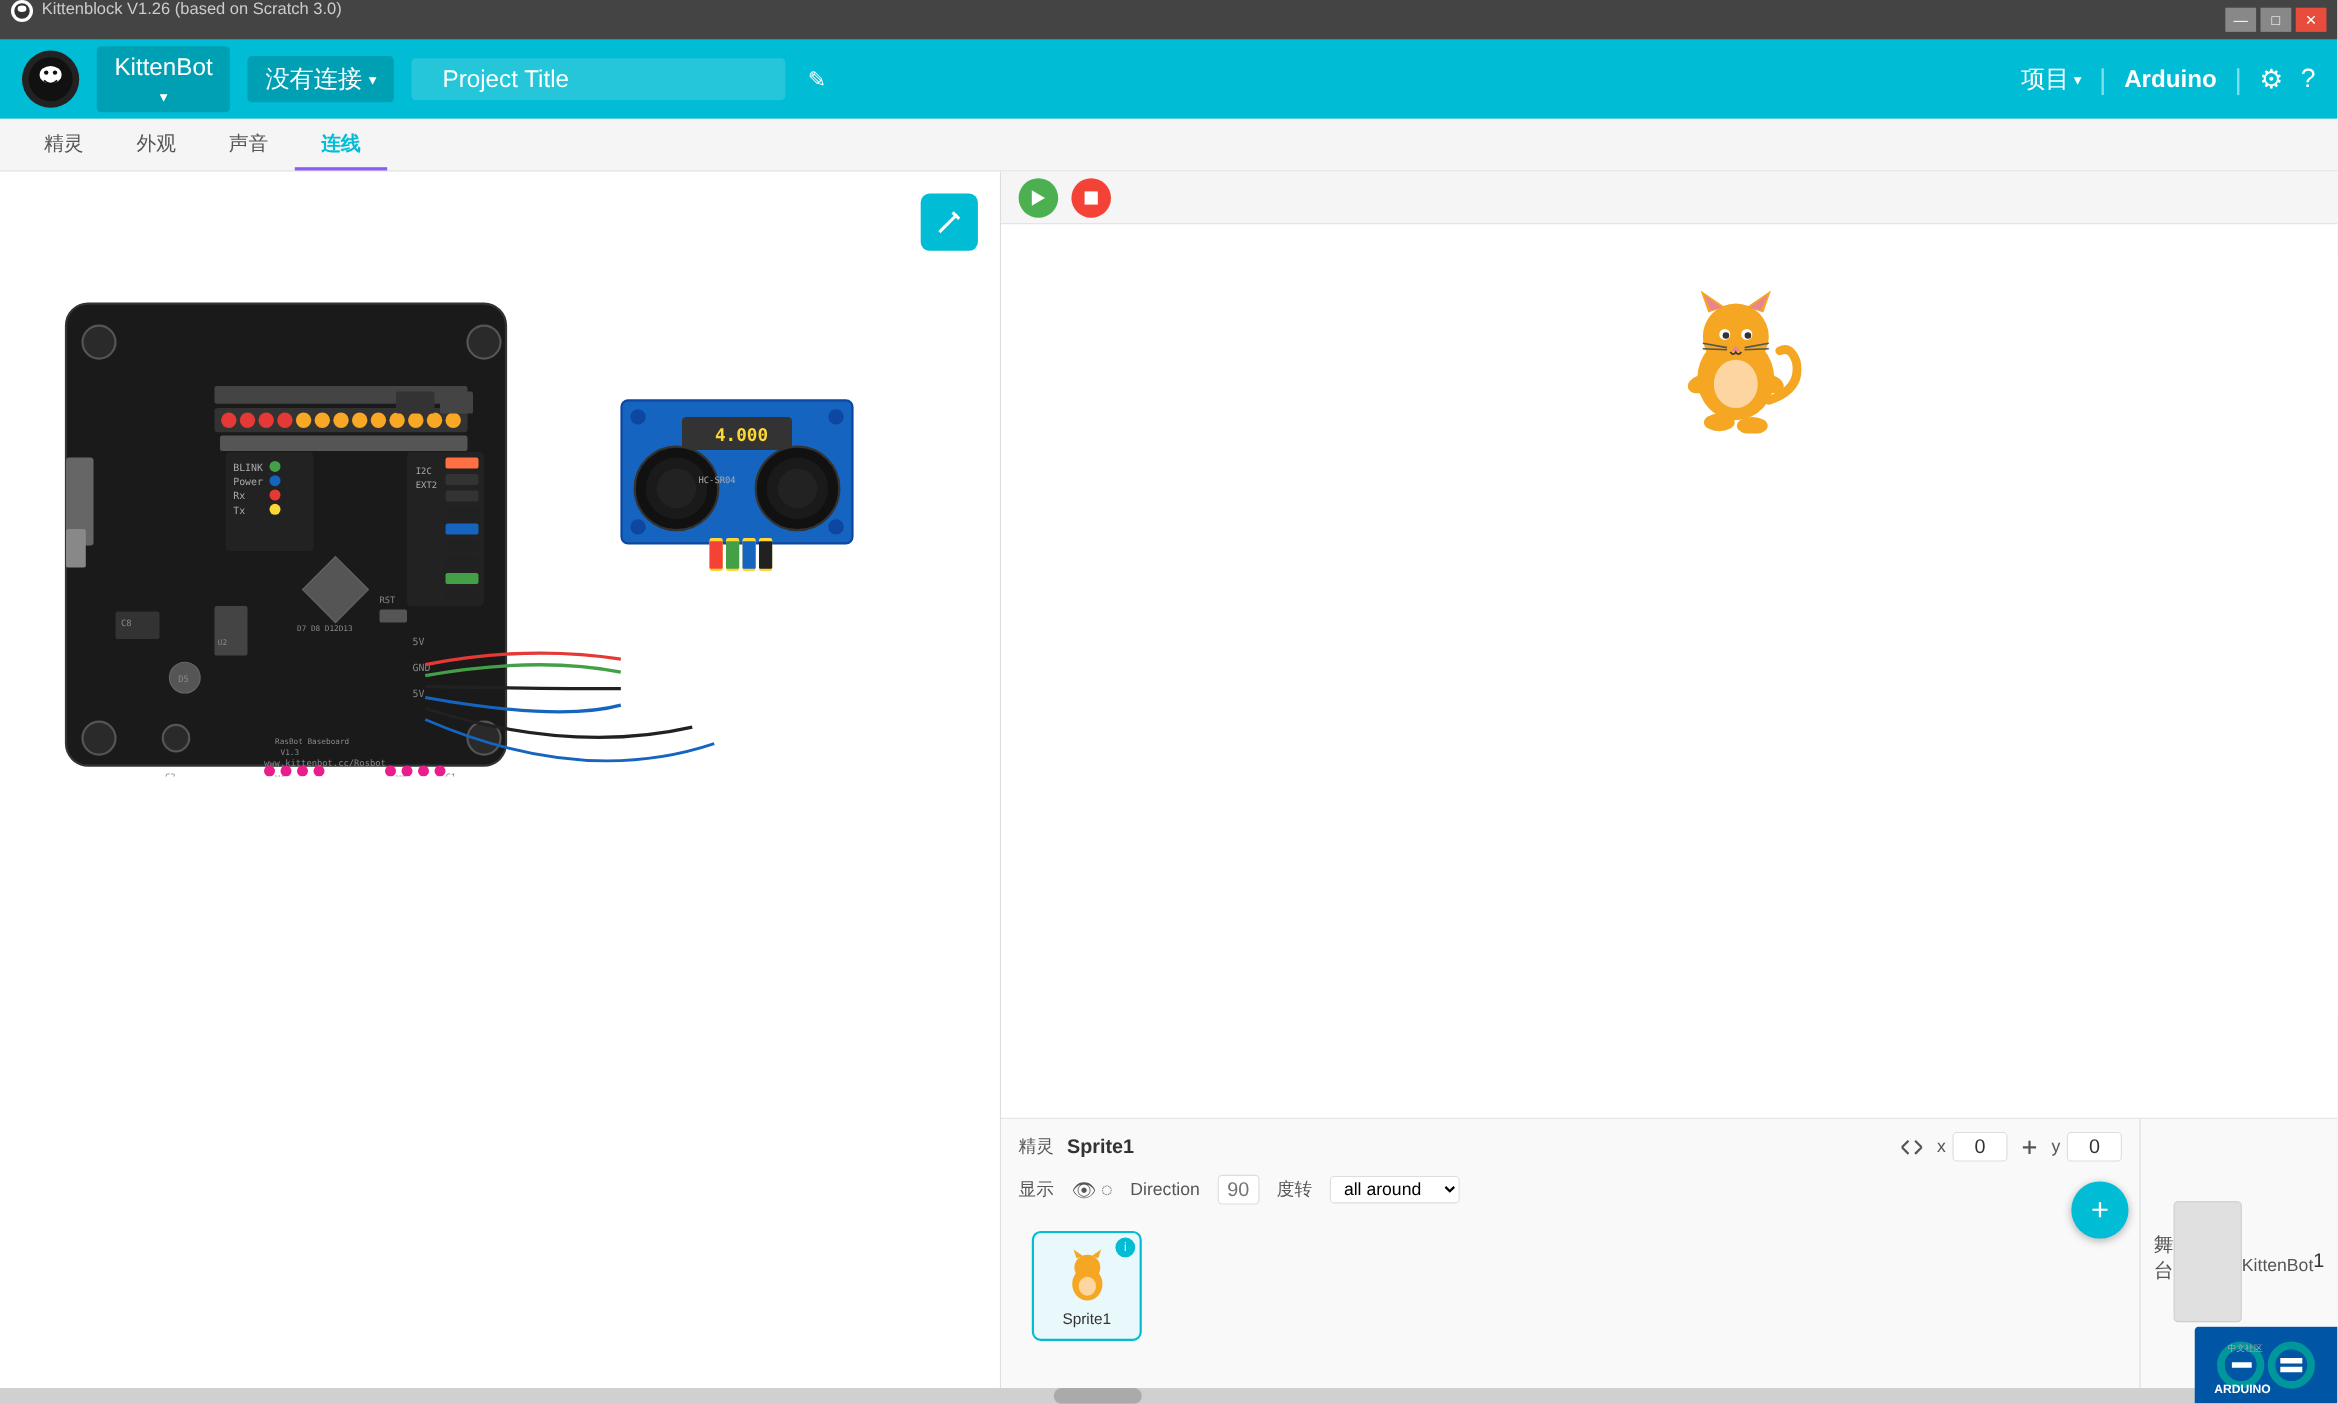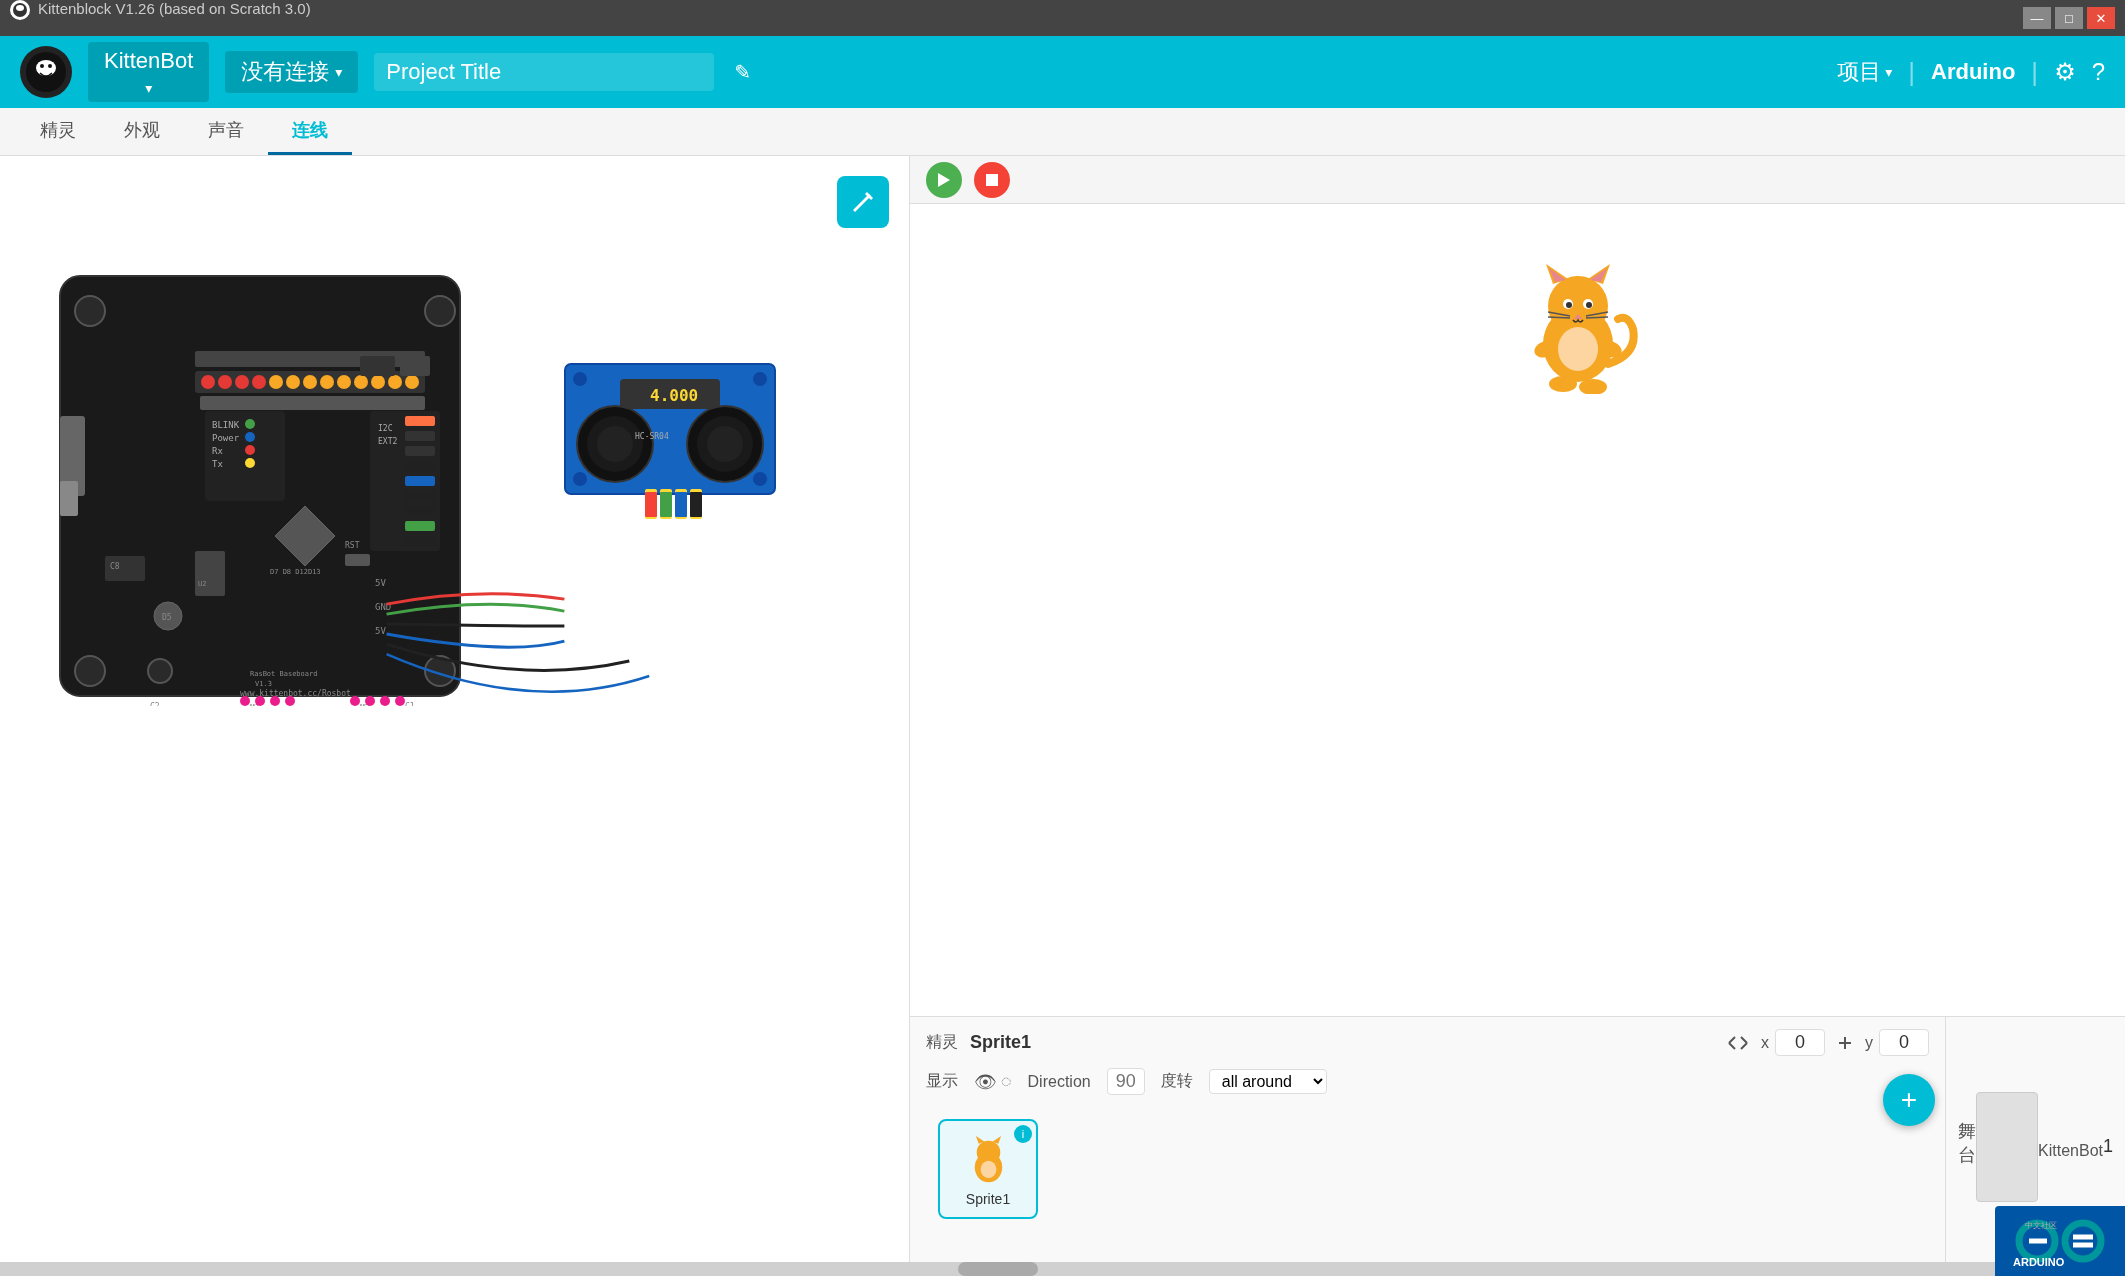--- a/index.html
+++ b/index.html
@@ -27,41 +27,41 @@
     .kittenbot-btn {
       background: rgba(0,0,0,0.15); border: none; color: #fff; font-size: 22px;
       padding: 6px 16px; border-radius: 4px; cursor: pointer; display: flex; align-items: center; gap: 6px; flex-direction: column;
     }
     .no-connect-btn {
       background: rgba(0,0,0,0.15); border: none; color: #fff; font-size: 22px;
       padding: 6px 16px; border-radius: 4px; cursor: pointer; display: flex; align-items: center; gap: 6px;
     }
     .project-title-input {
       background: rgba(255,255,255,0.15); border: none; color: #fff; font-size: 22px;
-      padding: 6px 12px; border-radius: 4px; width: 340px; outline: none;
+      padding: 6px 28px; border-radius: 4px; width: 340px; outline: none;
     }
     .project-title-input::placeholder { color: rgba(255,255,255,0.8); }
     .edit-icon { color: #fff; font-size: 20px; cursor: pointer; margin-left: 4px; }
     .header-right { margin-left: auto; display: flex; align-items: center; gap: 16px; }
     .proj-menu { color: #fff; font-size: 22px; cursor: pointer; display: flex; align-items: center; gap: 4px; }
     .divider-v { color: rgba(255,255,255,0.5); font-size: 26px; }
     .arduino-label { color: #fff; font-size: 22px; font-weight: bold; }
     .gear-icon { color: #fff; font-size: 24px; cursor: pointer; }
     .help-icon { color: #fff; font-size: 24px; cursor: pointer; }
 
     
     #tabbar {
       width: 100%; height: 48px; background: #f5f5f5; border-bottom: 1px solid #ddd;
       display: flex; align-items: flex-end; padding-left: 16px; gap: 0;
     }
     .tab {
       padding: 8px 24px 10px; font-size: 18px; cursor: pointer; color: #555;
       border: none; background: transparent; border-bottom: 3px solid transparent;
     }
-    .tab.active { color: #00bcd4; border-bottom: 3px solid #0369a1; font-weight: bold; }
+    .tab.active { color: #00bcd4; border-bottom: 3px solid #8b5cf6; font-weight: bold; }
 
     
     #main { display: flex; width: 100%; height: calc(1276px - 36px - 72px - 48px); }
 
     
     #hardware-panel {
       flex: 0 0 910px; background: #fff; position: relative; overflow: hidden;
       border-right: 1px solid #ddd;
     }
     .edit-btn-overlay {

